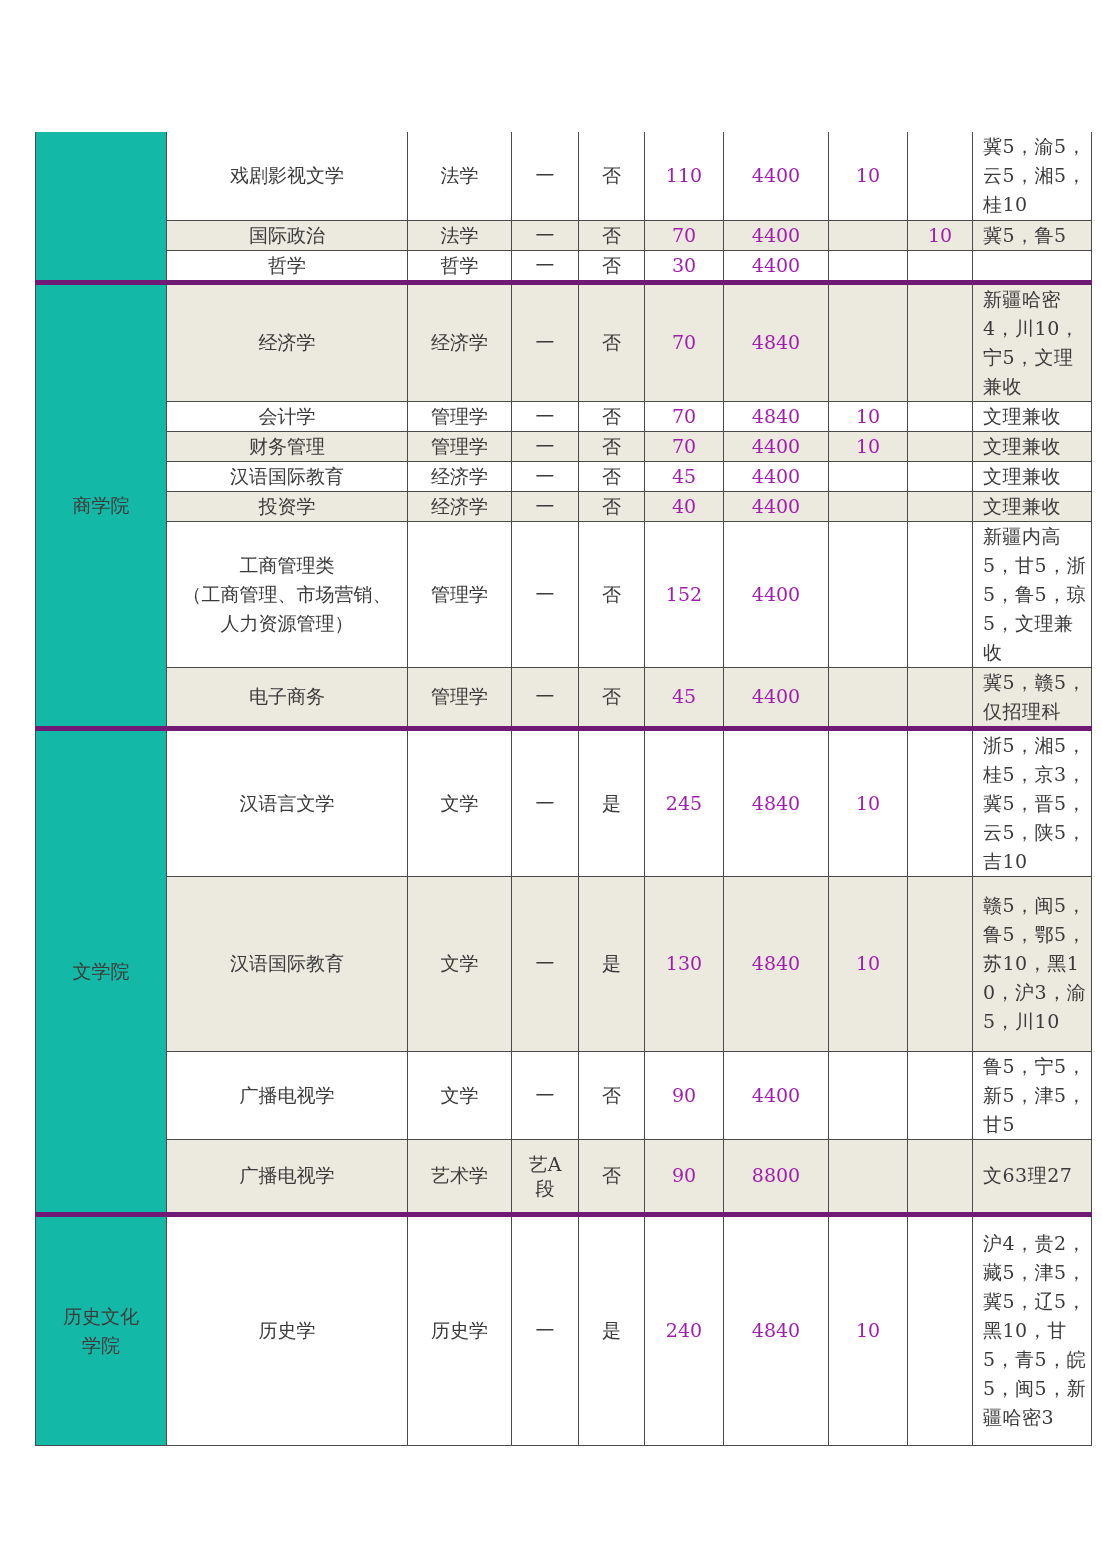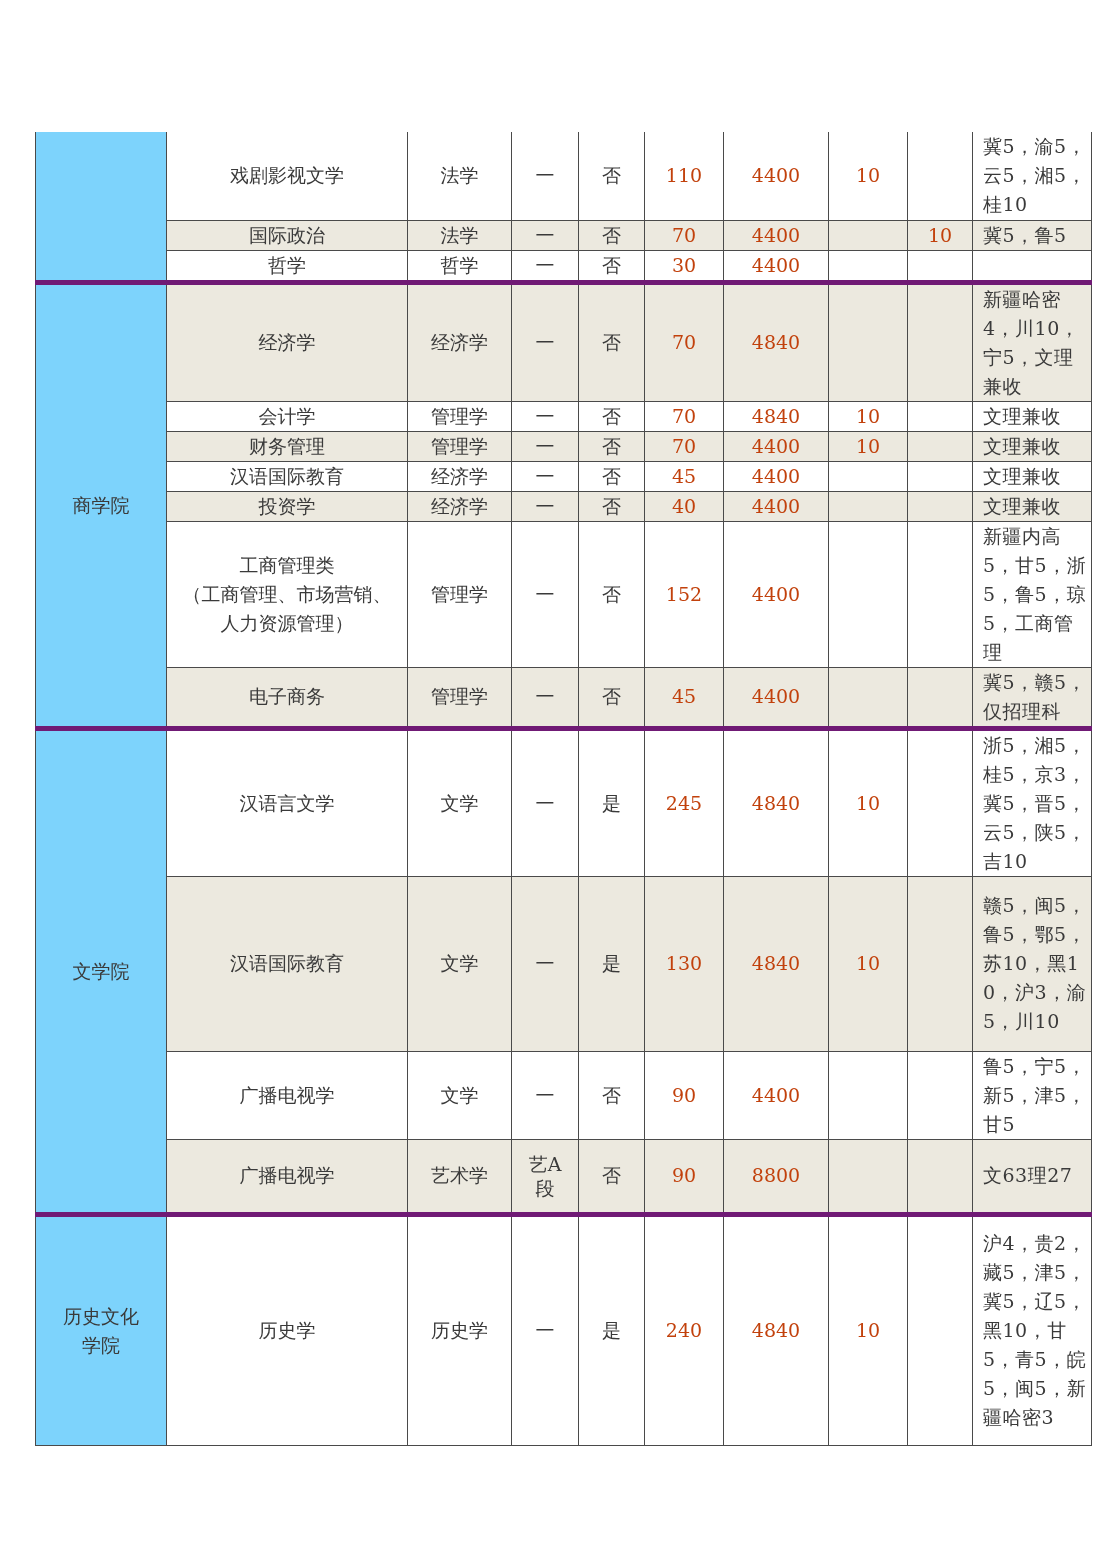--- a/index.html
+++ b/index.html
@@ -33,38 +33,38 @@
       text-align: center;
       vertical-align: middle;
       padding: 0;
       overflow: hidden;
     }
     table.enroll tr.first td {
       border-top: none;
       margin-top: 40px;
     }
     table.enroll td.college {
-      background: #7dd3fc;
+      background: #14b8a6;
       padding: 0 8px;
     }
     table.enroll tr.shade td.cell {
       background: #ece9df;
     }
     table.enroll tr.plain td.cell {
       background: #ffffff;
     }
     table.enroll td.note {
       text-align: left;
       padding: 0 4px 0 10px;
       word-break: break-all;
       letter-spacing: 0.5px;
     }
     table.enroll td.num {
       font-family: "DejaVu Serif", "Liberation Serif", serif;
-      color: #c2410c;
+      color: #a21caf;
     }
     table.enroll tr.group-top td {
       border-top: 5px solid #701a75;
     }
     .multiline {
       white-space: pre-line;
       display: inline-block;
       text-align: center;
     }
   </style>
@@ -182,21 +182,21 @@
         <td class="cell"><span class="multiline">工商管理类
 （工商管理、市场营销、
 人力资源管理）</span></td>
         <td class="cell">管理学</td>
         <td class="cell">一</td>
         <td class="cell">否</td>
         <td class="cell num">152</td>
         <td class="cell num">4400</td>
         <td class="cell num"></td>
         <td class="cell num"></td>
-        <td class="cell note">新疆内高5，甘5，浙5，鲁5，琼5，工商管理</td>
+        <td class="cell note">新疆内高5，甘5，浙5，鲁5，琼5，文理兼收</td>
       </tr>
       <tr class="shade" style="height:59px">
         <td class="cell">电子商务</td>
         <td class="cell">管理学</td>
         <td class="cell">一</td>
         <td class="cell">否</td>
         <td class="cell num">45</td>
         <td class="cell num">4400</td>
         <td class="cell num"></td>
         <td class="cell num"></td>

